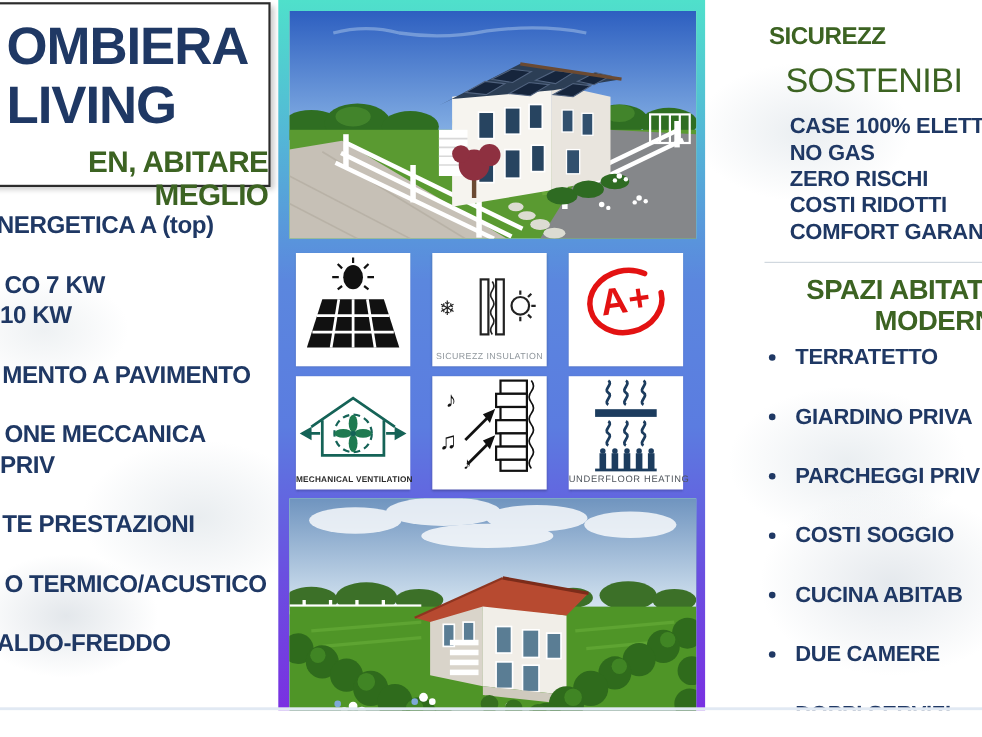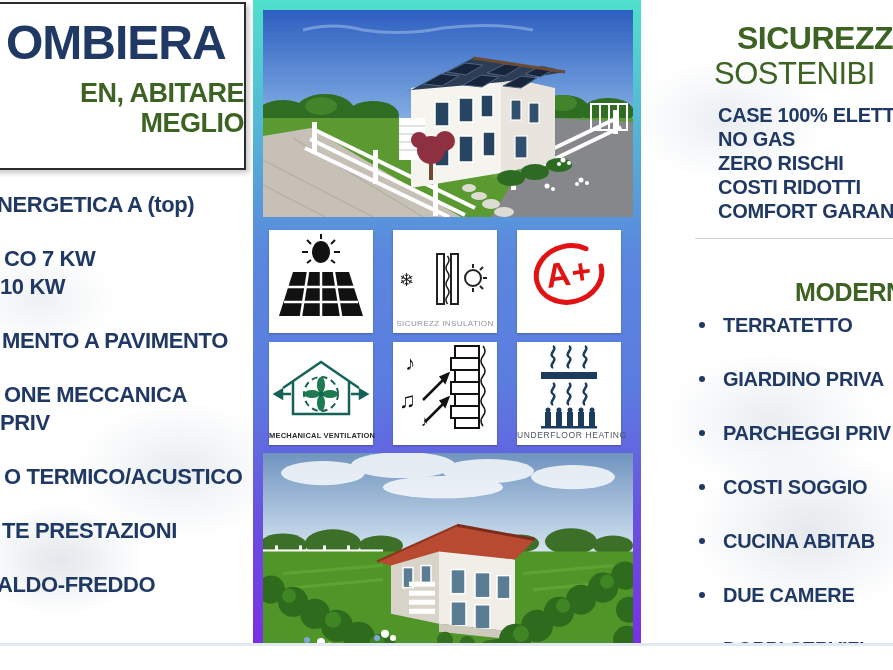--- a/index.html
+++ b/index.html
@@ -53,62 +53,63 @@
   .t-c1{left:16px;}  .t-c2{left:140px;} .t-c3{left:264px;}
   .tile-caption{position:absolute;left:0;right:0;bottom:5px;text-align:center;font-size:8px;letter-spacing:.4px;color:#8e959b;white-space:nowrap;}
   .tile-caption.dark{color:#2a2a2a;font-weight:700;font-size:7.5px;letter-spacing:.2px;text-align:center;}
   .tile-caption.navy{color:#4f555c;font-size:8.5px;letter-spacing:.6px;}
   .aplus-label{
     position:absolute;left:0;top:24px;width:104px;text-align:center;
     font-size:34px;font-weight:700;color:var(--red);transform:rotate(-8deg);letter-spacing:1px;
   }
 
   
-  .r-h1{position:absolute;left:737px;top:20px;font-size:32px;font-weight:700;color:var(--green);letter-spacing:-.5px;white-space:nowrap;}
+  .r-h1{position:absolute;left:699px;top:20px;font-size:22px;font-weight:700;color:var(--green);letter-spacing:-.5px;white-space:nowrap;}
   .r-h2{position:absolute;left:714px;top:56px;font-size:31px;font-weight:400;color:var(--green);letter-spacing:-.5px;white-space:nowrap;}
   .r-points{position:absolute;left:718px;top:103px;}
   .r-point{font-size:20px;line-height:24px;font-weight:700;color:var(--navy);letter-spacing:-.3px;white-space:nowrap;}
   .r-divider{position:absolute;left:695px;top:238px;width:198px;height:1px;background:#ccd4dc;}
   .r-sub1{position:absolute;left:733px;top:250px;font-size:25px;font-weight:700;color:var(--green);letter-spacing:-.4px;white-space:nowrap;}
   .r-sub2{position:absolute;left:795px;top:278px;font-size:25px;font-weight:700;color:var(--green);letter-spacing:-.4px;white-space:nowrap;}
   .r-bullets{position:absolute;left:697px;top:314px;list-style:none;margin:0;padding:0;}
   .r-bullet{position:relative;padding-left:26px;margin-bottom:32px;font-size:20px;line-height:22px;font-weight:700;color:var(--navy);letter-spacing:-.3px;white-space:nowrap;}
   .r-bullet::before{content:"";position:absolute;left:2px;top:8px;width:6px;height:6px;border-radius:50%;background:var(--navy);}
 </style>
 </head>
 <body>
 
 <div class="stage">
   <div class="watermark"></div>
 
   <div class="title-box">
     <div class="title-line">OMBIERA</div>
+    <div class="title-line">LIVING</div>
     <div class="title-sub">EN, ABITARE MEGLIO</div>
   </div>
 
   <div class="features">
     <div class="fgroup">
       <div class="fline" style="margin-left:-3px">NERGETICA A (top)</div>
     </div>
     <div class="fgroup">
       <div class="fline" style="margin-left:4px">CO 7 KW</div>
       <div class="fline">10 KW</div>
     </div>
     <div class="fgroup">
       <div class="fline" style="margin-left:2px">MENTO A PAVIMENTO</div>
     </div>
     <div class="fgroup">
       <div class="fline" style="margin-left:4px">ONE MECCANICA</div>
       <div class="fline">PRIV</div>
     </div>
     <div class="fgroup">
+      <div class="fline" style="margin-left:2px">TE PRESTAZIONI</div>
+    </div>
+    <div class="fgroup">
       <div class="fline" style="margin-left:4px">O TERMICO/ACUSTICO</div>
-    </div>
-    <div class="fgroup">
-      <div class="fline" style="margin-left:2px">TE PRESTAZIONI</div>
     </div>
     <div class="fgroup">
       <div class="fline" style="margin-left:-3px">ALDO-FREDDO</div>
     </div>
   </div>
 
   <div class="center-panel">
 
     <div class="photo photo-top">
       <svg viewBox="0 0 370 207" preserveAspectRatio="none">
@@ -478,20 +479,21 @@
   <div class="r-points">
     <div class="r-point">CASE 100% ELETTR</div>
     <div class="r-point">NO GAS</div>
     <div class="r-point">ZERO RISCHI</div>
     <div class="r-point">COSTI RIDOTTI</div>
     <div class="r-point">COMFORT GARANT</div>
   </div>
 
   <div class="r-divider"></div>
 
+  <div class="r-sub1">SPAZI ABITAT</div>
   <div class="r-sub2">MODERNI</div>
 
   <ul class="r-bullets">
     <li class="r-bullet">TERRATETTO</li>
     <li class="r-bullet">GIARDINO PRIVA</li>
     <li class="r-bullet">PARCHEGGI PRIV</li>
     <li class="r-bullet">COSTI SOGGIO</li>
     <li class="r-bullet">CUCINA ABITAB</li>
     <li class="r-bullet">DUE CAMERE</li>
     <li class="r-bullet">DOPPI SERVIZI</li>

